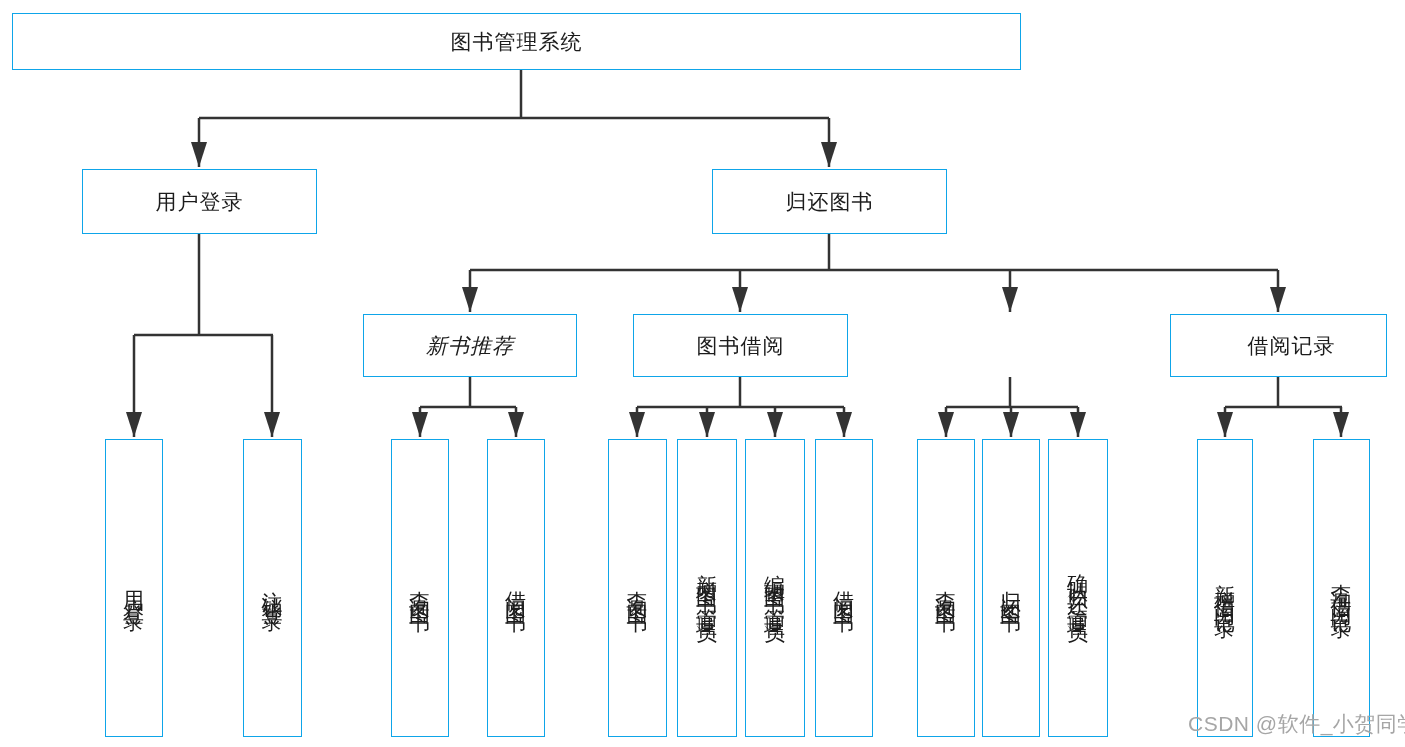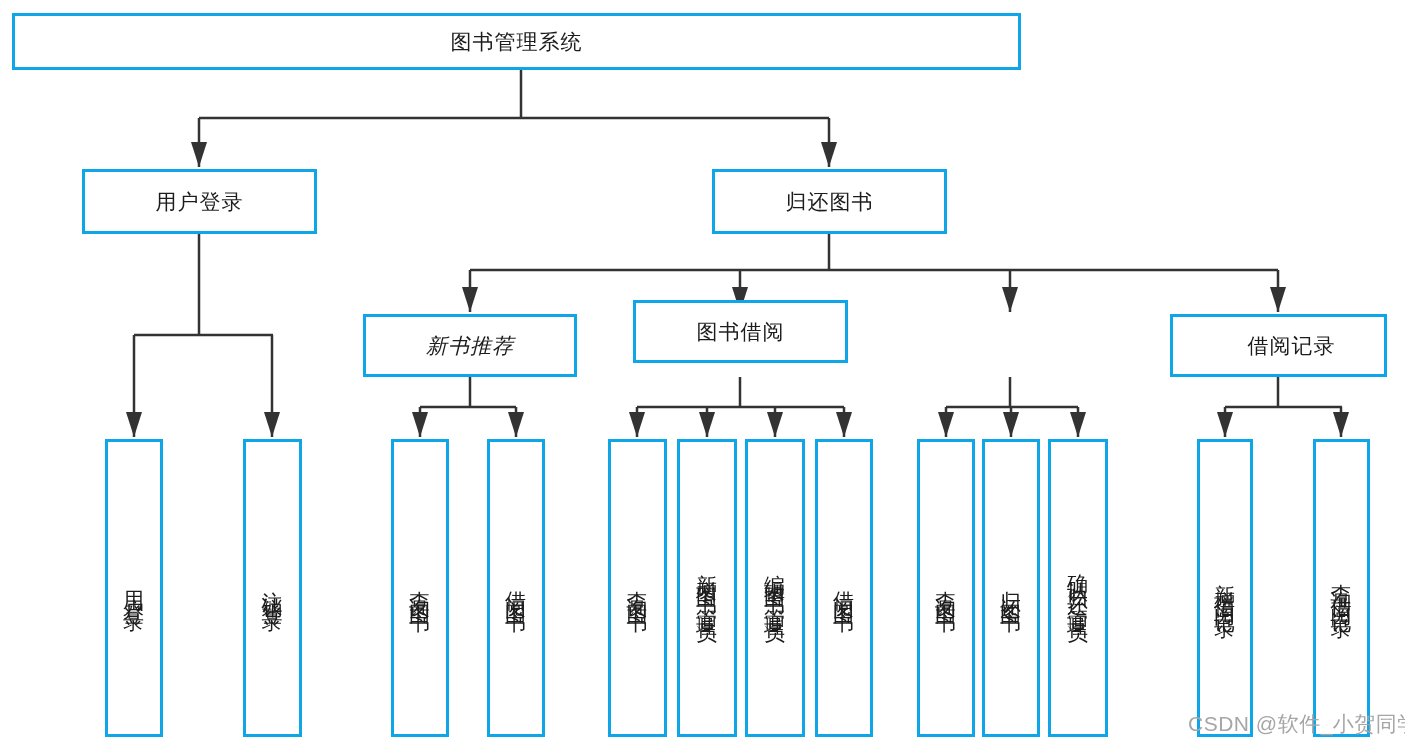--- a/index.html
+++ b/index.html
@@ -9,21 +9,21 @@
     width: 1405px;
     height: 747px;
     background: #ffffff;
     overflow: hidden;
   }
   #wires { position:absolute; left:0; top:0; width:1405px; height:747px; }
   .node {
     position: absolute;
     box-sizing: border-box;
     background: #ffffff;
-    border: 3px solid #0ea5e9;
+    border: 1px solid #0ea5e9;
     display: flex;
     align-items: center;
     justify-content: center;
     color: #1c1c1c;
     font-size: 21px;
     letter-spacing: 1px;
     text-align: center;
     z-index: 2;
   }
   .leaf { z-index: 2; }
@@ -33,21 +33,21 @@
     letter-spacing: 7px;
     line-height: 1;
     font-size: 21px;
     color: #1c1c1c;
   }
   
   .n-root  { left:12px;  top:13px;  width:1009px; height:57px; }
   .n-l2a   { left:82px;  top:169px; width:235px;  height:65px; }
   .n-l2b   { left:712px; top:169px; width:235px;  height:65px; }
   .n-l3-0  { left:363px; top:314px; width:214px;  height:63px;font-style:italic; }
-  .n-l3-1  { left:633px; top:300px; width:215px;  height:63px; }
+  .n-l3-1  { left:633px; top:314px; width:215px;  height:63px; }
   .n-l3-2  { left:903px; top:314px; width:214px;  height:63px; }
   .n-l3-3  { left:1170px;top:314px; width:217px;  height:63px;padding-left:26px; }
   .n-a1 { left:105px;  top:439px; width:58px; height:298px; }
   .n-a2 { left:243px;  top:439px; width:59px; height:298px; }
   .n-b1 { left:391px;  top:439px; width:58px; height:298px; }
   .n-b2 { left:487px;  top:439px; width:58px; height:298px; }
   .n-c1 { left:608px;  top:439px; width:59px; height:298px; }
   .n-c2 { left:677px;  top:439px; width:60px; height:298px; }
   .n-c3 { left:745px;  top:439px; width:60px; height:298px; }
   .n-c4 { left:815px;  top:439px; width:58px; height:298px; }

